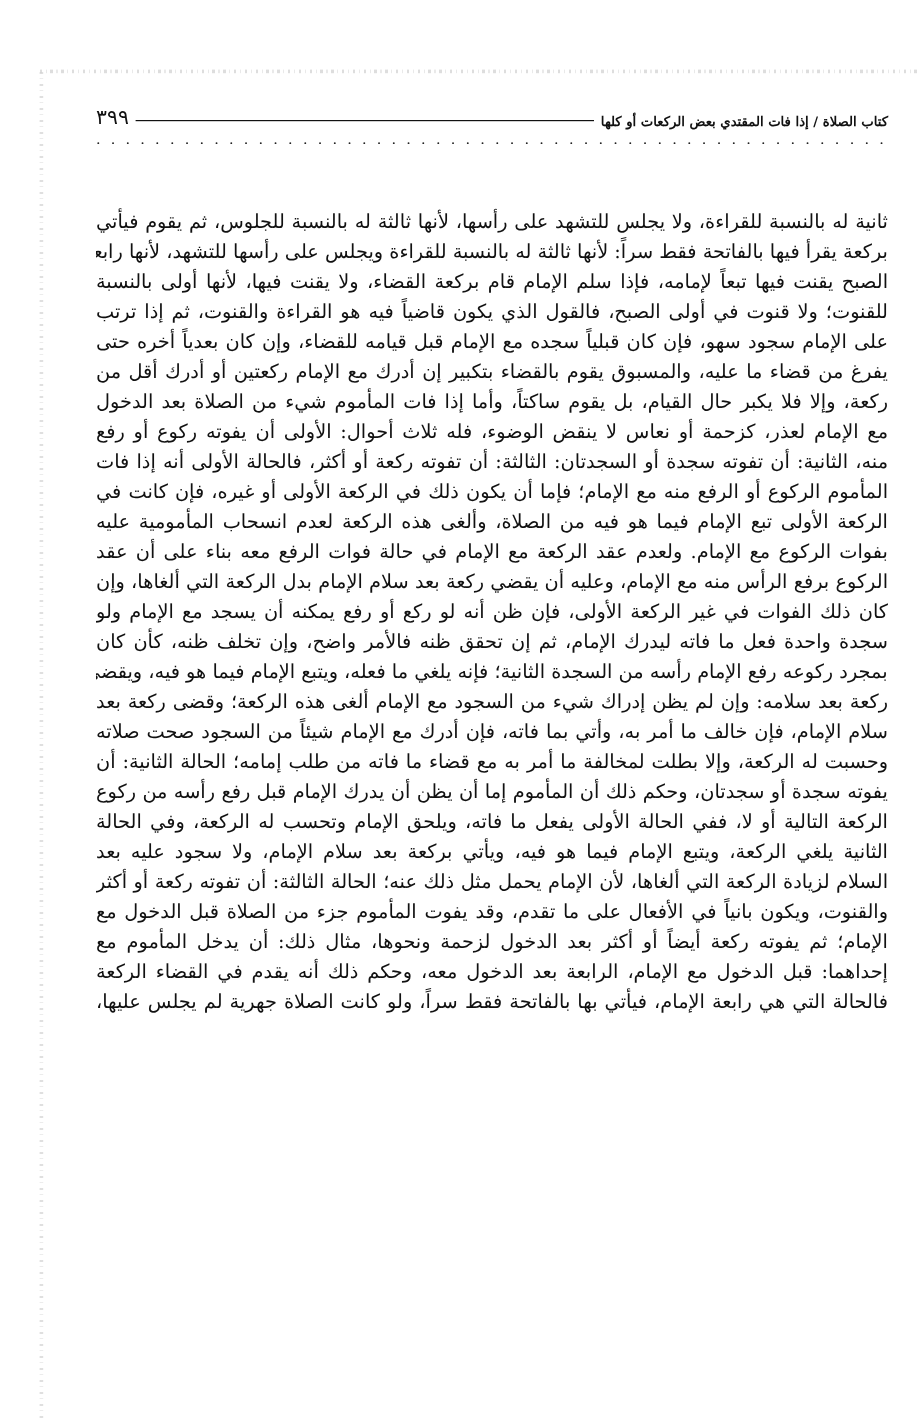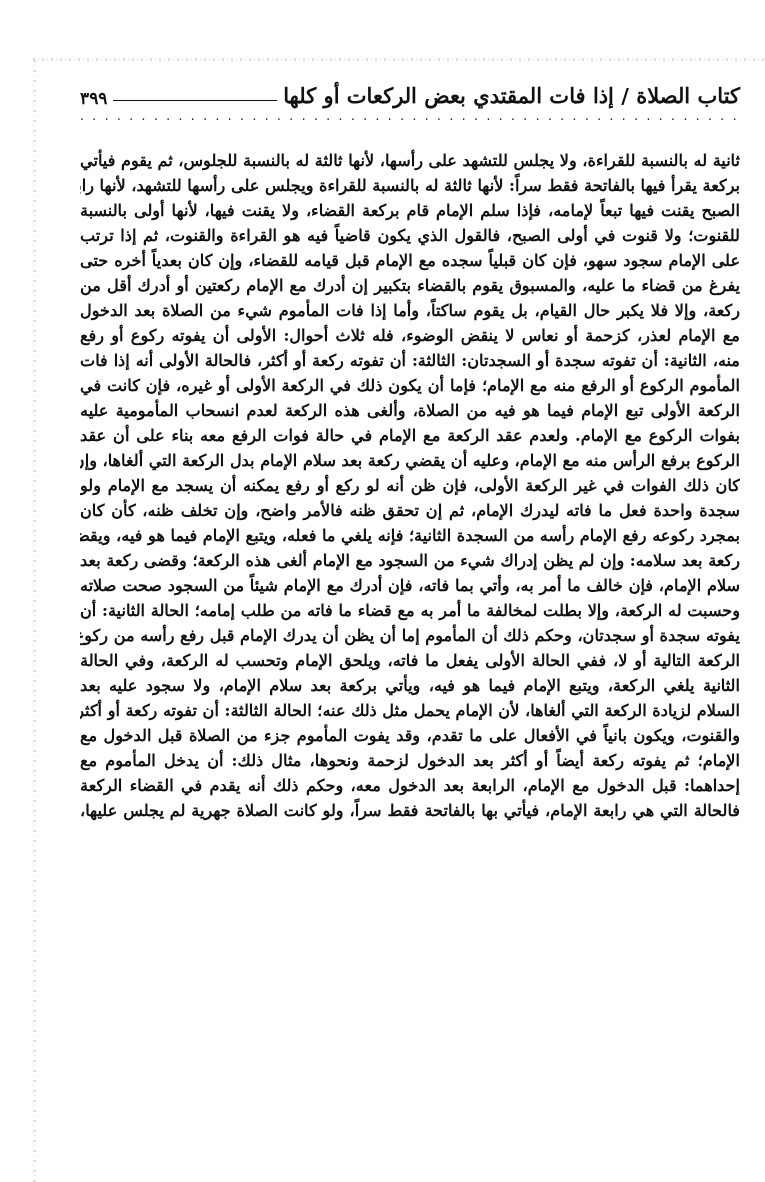--- a/index.html
+++ b/index.html
@@ -4,26 +4,26 @@
 <style>
   html, body { margin: 0; padding: 0; background: #ffffff; }
   body { width: 765px; height: 1182px; position: relative; overflow: hidden;
          font-family: "DejaVu Serif", serif; color: #111; }
   .scan-edge-top { position: absolute; left: 33px; top: 58px; width: 732px; height: 3px;
     background-image: repeating-linear-gradient(90deg, #cfcfcf 0 2px, transparent 2px 5px, #e0e0e0 5px 6px, transparent 6px 9px); opacity: .7; }
   .scan-edge-left { position: absolute; left: 33px; top: 58px; width: 3px; height: 1124px;
     background-image: repeating-linear-gradient(0deg, #d2d2d2 0 2px, transparent 2px 6px, #e4e4e4 6px 7px, transparent 7px 10px); opacity: .7; }
   .page { position: absolute; left: 80px; top: 82px; width: 660px; direction: rtl; }
   .running-head { display: flex; align-items: flex-end; height: 26px; }
-  .running-title { font-weight: bold; font-size: 21px; white-space: nowrap; }
+  .running-title { font-weight: bold; font-size: 11px; white-space: nowrap; }
   .head-rule { flex: 1; border-bottom: 1.5px solid #111; margin: 0 6px 7px 6px; }
-  .page-number { font-weight: bold; font-size: 17px; direction: rtl; text-align: center; }
+  .page-number { font-weight: normal; font-size: 17px; direction: rtl; text-align: center; }
   .dots { margin-top: 4px; height: 8px; font-size: 12px; letter-spacing: 8.5px; color: #222;
           white-space: nowrap; overflow: hidden; direction: ltr; text-align: left; line-height: 8px; }
-  .body-text { margin-top: 28px; font-weight: bold; }
+  .body-text { margin-top: 52px; }
   .line { font-size: 16.1px; line-height: 25.0px; height: 25px; white-space: nowrap;
           text-align: justify; text-align-last: justify; overflow: hidden; }
 </style>
 </head>
 <body>
 
 <div class="scan-edge-top"></div>
 <div class="scan-edge-left"></div>
 
 <div class="page">

